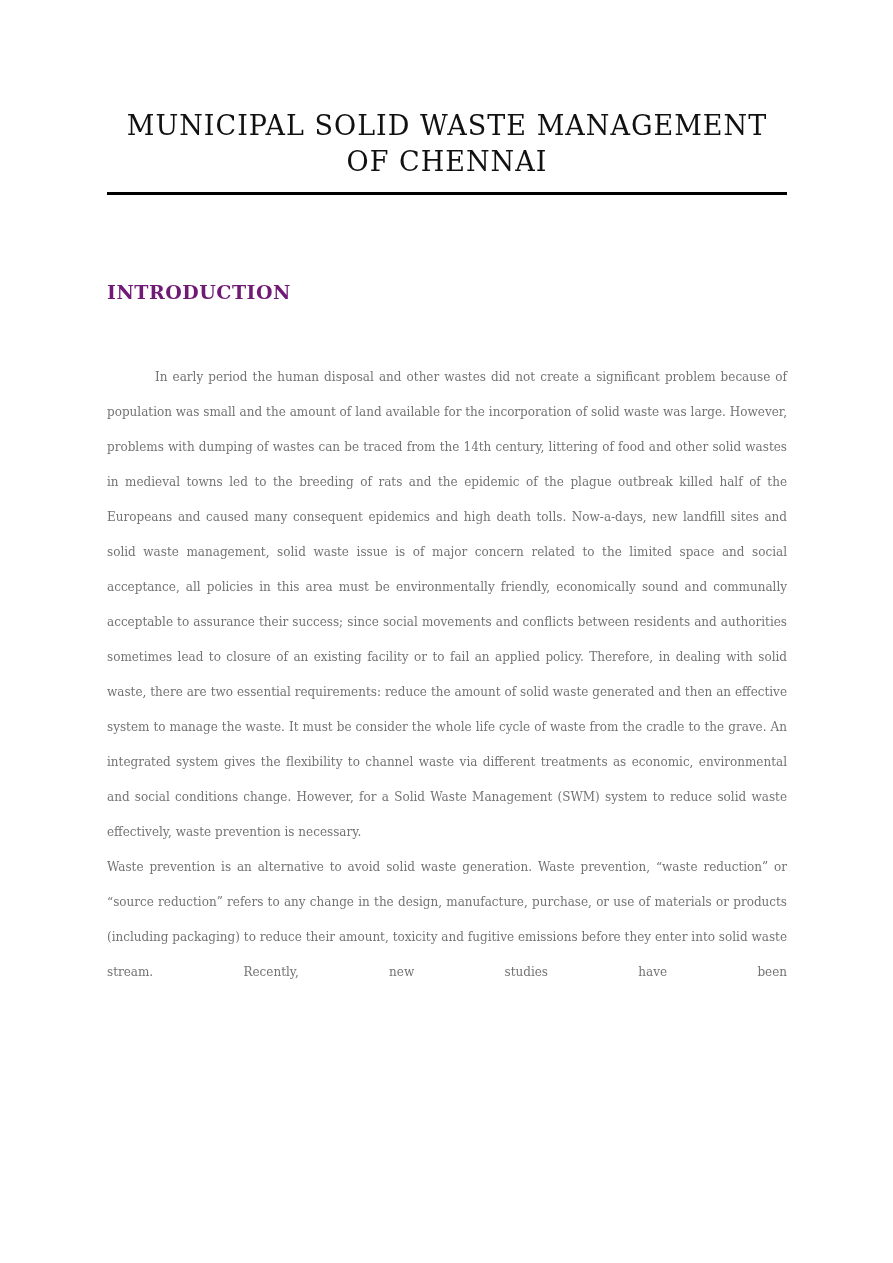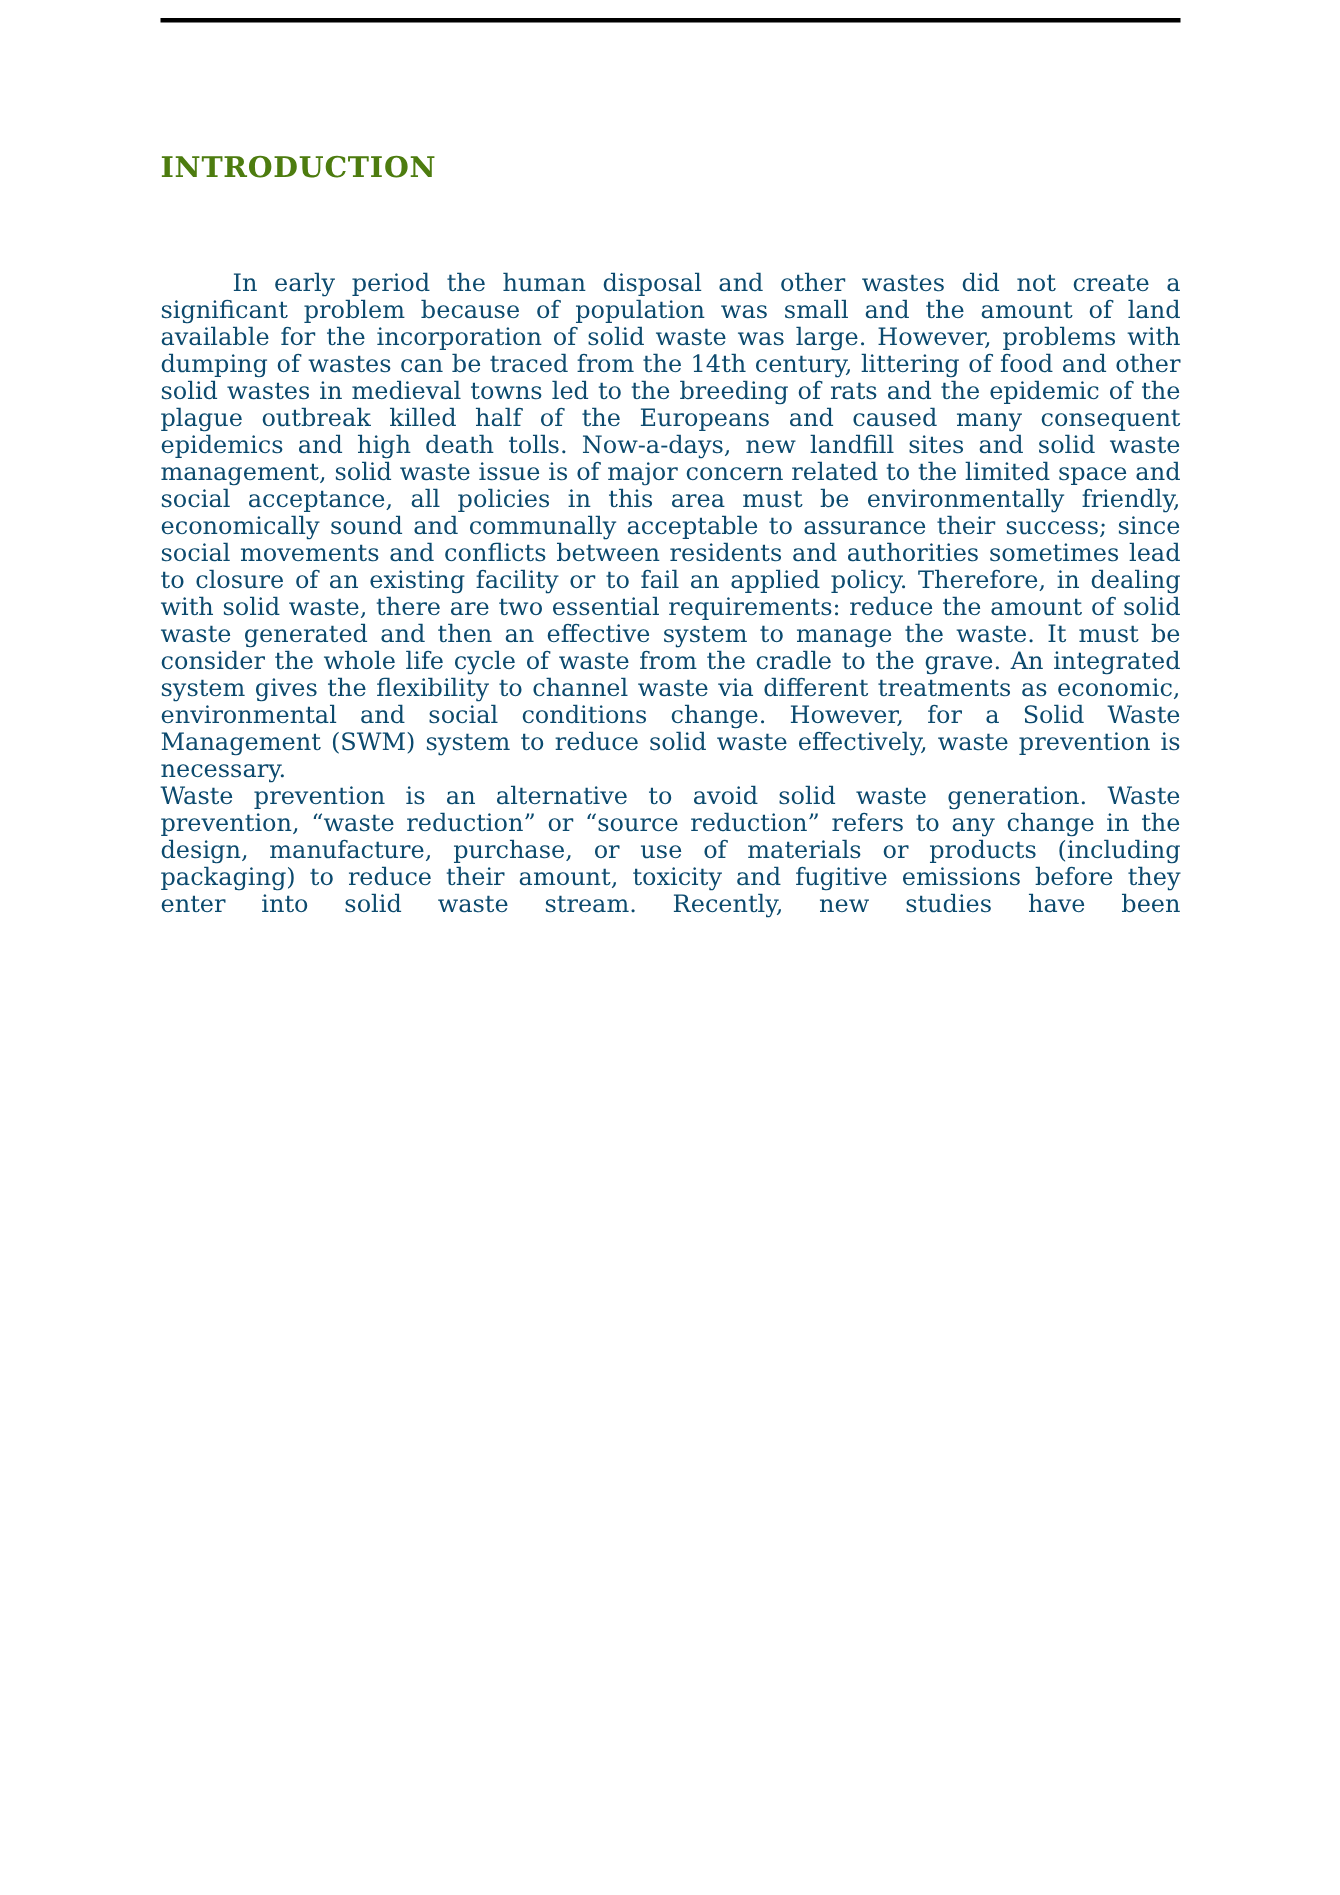--- a/index.html
+++ b/index.html
@@ -38,43 +38,47 @@
     height: 3px;
     background: #000000;
     margin: 12px 0 0 0;
     width: 100%;
   }
   .section-heading {
     margin: 86px 0 0 0;
     font-size: 19px;
     font-weight: bold;
     letter-spacing: 0.5px;
-    color: #4d7c0f;
+    color: #701a75;
   }
   .body-para {
     margin: 0;
-    font-size: 16px;
-    line-height: 18px;
+    font-size: 12px;
+    line-height: 35px;
     text-align: justify;
-    color: #0c4a6e;
+    color: #737373;
   }
   .para-1 {
     margin-top: 57px;
     text-indent: 48px;
   }
   .para-2 {
     text-align-last: justify;
   }
 </style>
 </head>
 <body>
 
 <div class="page">
   <div class="content">
 
+    <h1 class="doc-title">
+      <span>MUNICIPAL SOLID WASTE MANAGEMENT</span>
+      <span>OF CHENNAI</span>
+    </h1>
 
     <hr class="title-rule">
 
     <h2 class="section-heading">INTRODUCTION</h2>
 
     <p class="body-para para-1">In early period the human disposal and other wastes did not create a significant problem because of population was small and the amount of land available for the incorporation of solid waste was large. However, problems with dumping of wastes can be traced from the 14th century, littering of food and other solid wastes in medieval towns led to the breeding of rats and the epidemic of the plague outbreak killed half of the Europeans and caused many consequent epidemics and high death tolls.  Now-a-days, new landfill sites and solid waste management, solid waste issue is of major concern related to the limited space and social acceptance, all policies in this area must be environmentally friendly, economically sound and communally acceptable to assurance their success; since social movements and conflicts between residents and authorities sometimes lead to closure of an existing facility or to fail an applied policy. Therefore, in dealing with solid waste, there are two essential requirements: reduce the amount of solid waste generated and then an effective system to manage the waste. It must be consider the whole life cycle of waste from the cradle to the grave. An integrated system gives the flexibility to channel waste via different treatments as economic, environmental and social conditions change. However, for a Solid Waste Management (SWM) system to reduce solid waste effectively, waste prevention is necessary.</p>
 
     <p class="body-para para-2">Waste prevention is an alternative to avoid solid waste generation. Waste prevention, “waste reduction” or “source reduction” refers to any change in the design, manufacture, purchase, or use of materials or products (including packaging) to reduce their amount, toxicity and fugitive emissions before they enter into solid waste stream. Recently, new studies have been</p>
 
   </div>

